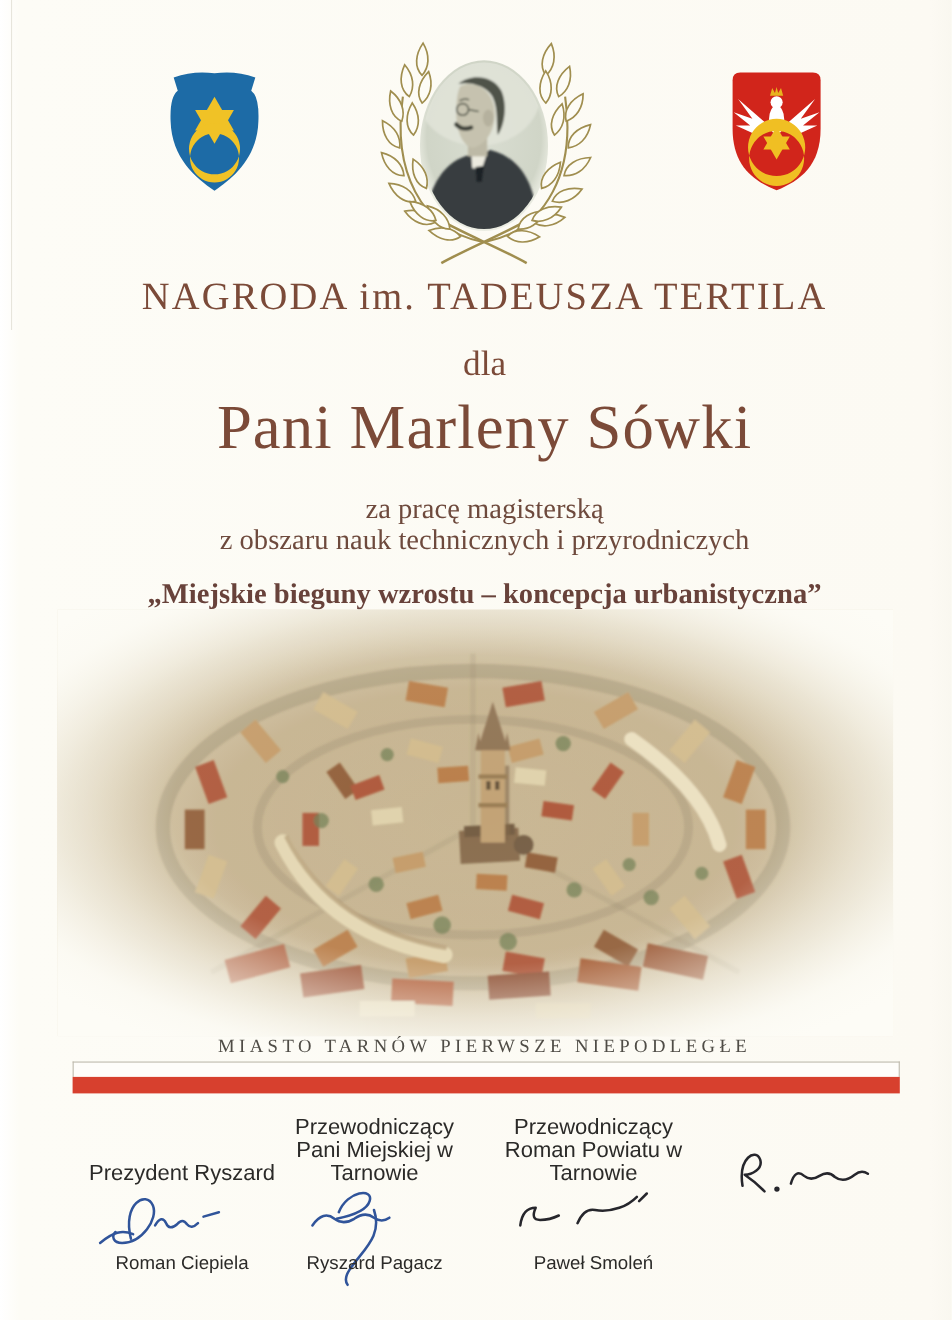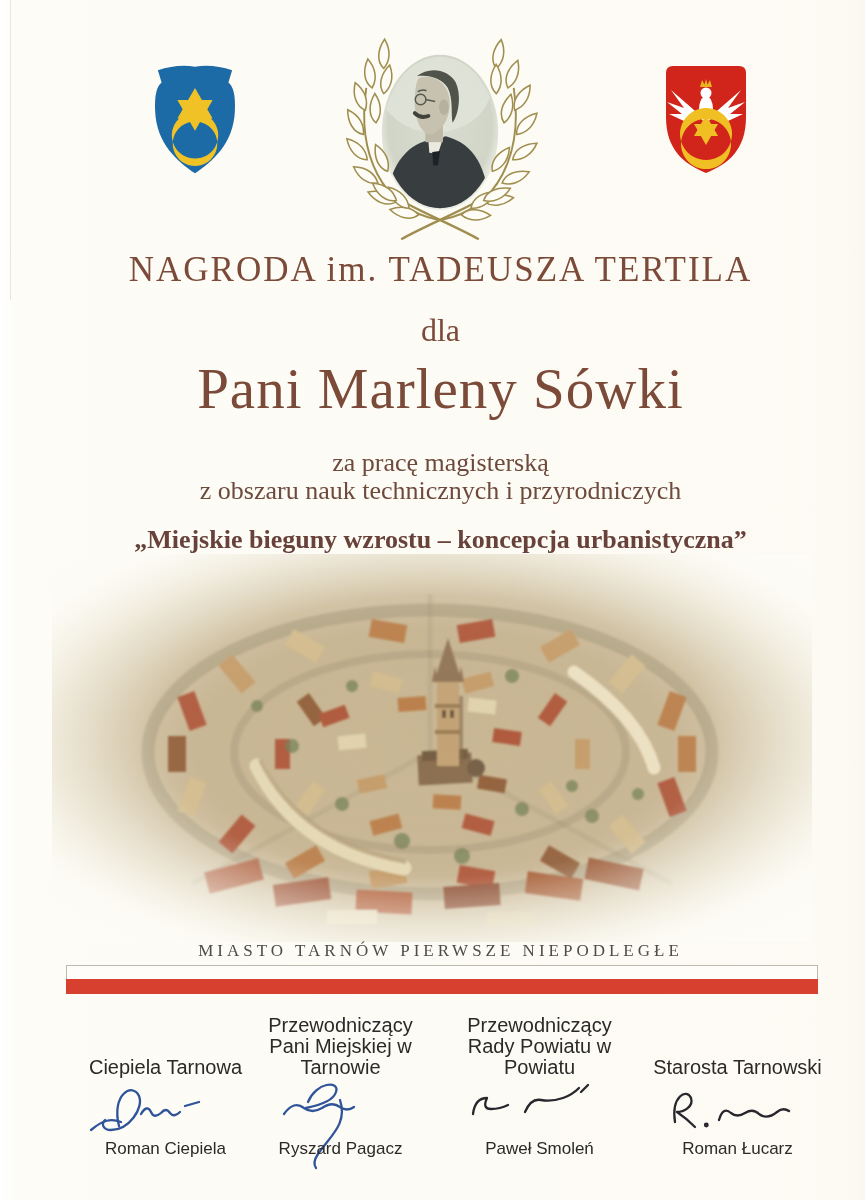--- a/index.html
+++ b/index.html
@@ -260,21 +260,21 @@
   </div>
 
   <div class="ctext banner">MIASTO TARNÓW PIERWSZE NIEPODLEGŁE</div>
   <div class="flag">
     <div class="flag-white"></div>
     <div class="flag-red"></div>
   </div>
 
   <div class="sig-block sb1">
     <div class="role">
-      <span>Ciepiela Tarnowa</span>
+      <span>Prezydent Ryszard</span>
     </div>
     <svg class="sig" viewBox="0 0 170 52">
       <path d="M38,46 C30,14 52,2 58,16 C63,28 48,50 30,50 C22,50 20,44 24,40" stroke="#30549a"></path>
       <path d="M60,34 q6,-10 10,-2 q3,7 10,1 q5,-6 9,0 q4,5 10,-1" stroke="#30549a"></path>
       <path d="M104,26 l14,-4" stroke="#30549a"></path>
       <path d="M10,50 C22,40 30,38 40,42" stroke="#30549a"></path>
     </svg>
     <div class="sig-name">Roman Ciepiela</div>
   </div>
 
@@ -287,35 +287,31 @@
       <path d="M52,22 C60,2 84,0 80,12 C77,22 60,26 50,28" stroke="#30549a"></path>
       <path d="M28,34 q10,-14 20,-6 q8,6 18,0 q10,-7 18,-1 q7,5 14,0" stroke="#30549a"></path>
       <path d="M84,20 C92,44 74,56 62,74 C58,80 57,84 60,88" stroke="#30549a"></path>
     </svg>
     <div class="sig-name">Ryszard Pagacz</div>
   </div>
 
   <div class="sig-block sb3">
     <div class="role">
       <span>Przewodniczący</span>
-      <span>Rady Powiatu w Powiatu</span>
+      <span>Roman Powiatu w Tarnowie</span>
     </div>
     <svg class="sig" viewBox="0 0 170 52">
       <path d="M18,34 q2,-16 14,-16 q-5,11 4,11 q9,0 17,-4" stroke="#26262c"></path>
       <path d="M70,32 q6,-14 16,-12 q10,2 22,-2 q9,-3 16,-10" stroke="#26262c"></path>
       <path d="M126,12 l7,-7" stroke="#26262c"></path>
     </svg>
     <div class="sig-name">Paweł Smoleń</div>
   </div>
 
   <div class="sig-block sb4">
-    <div class="role">
-      <span>Starosta Tarnowski</span>
-    </div>
     <svg class="sig" viewBox="0 0 170 52">
       <path d="M22,42 C18,16 34,8 38,18 C41,27 30,32 24,32 C30,36 37,42 42,47" stroke="#26262c"></path>
       <path d="M52,45 a1.3,1.3 0 1,0 2.6,0 a1.3,1.3 0 1,0 -2.6,0" stroke="#26262c"></path>
       <path d="M66,40 q4,-14 12,-7 q6,5 14,0 q8,-5 14,1 q8,6 18,-2 q6,-5 12,-1" stroke="#26262c"></path>
     </svg>
-    <div class="sig-name">Roman Łucarz</div>
   </div>
 
 </div>
 
 </body></html>

